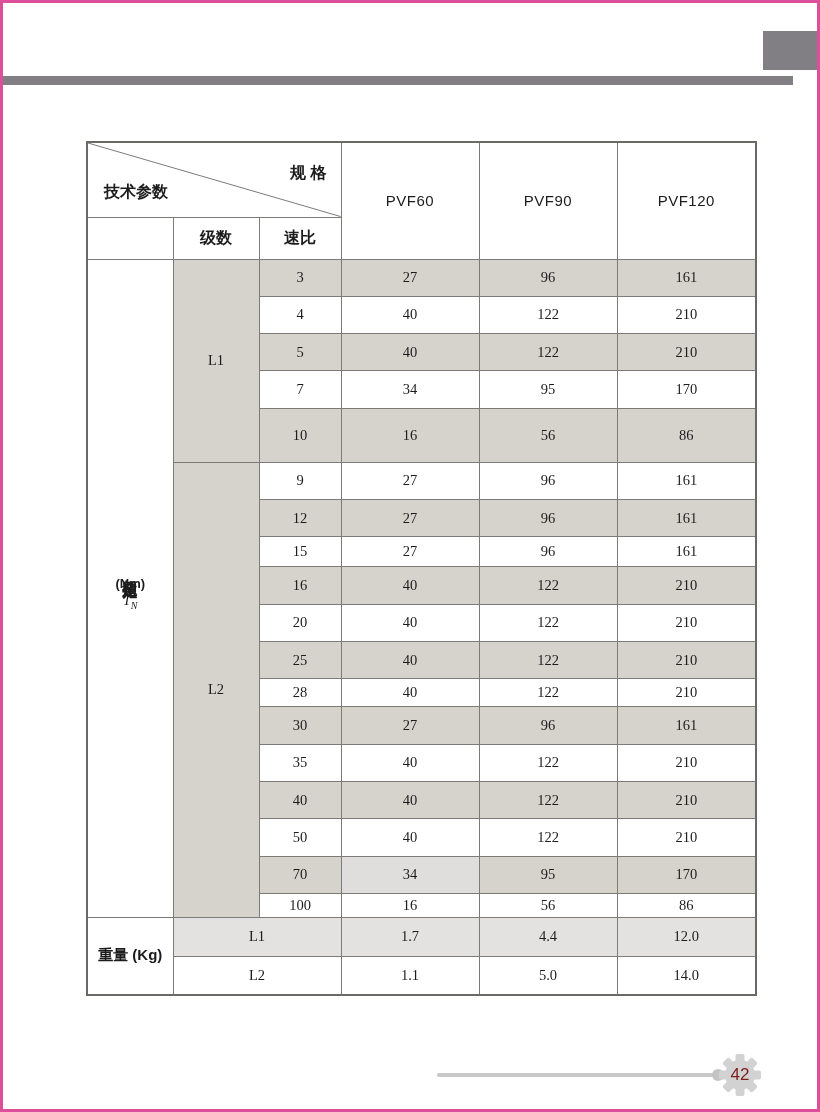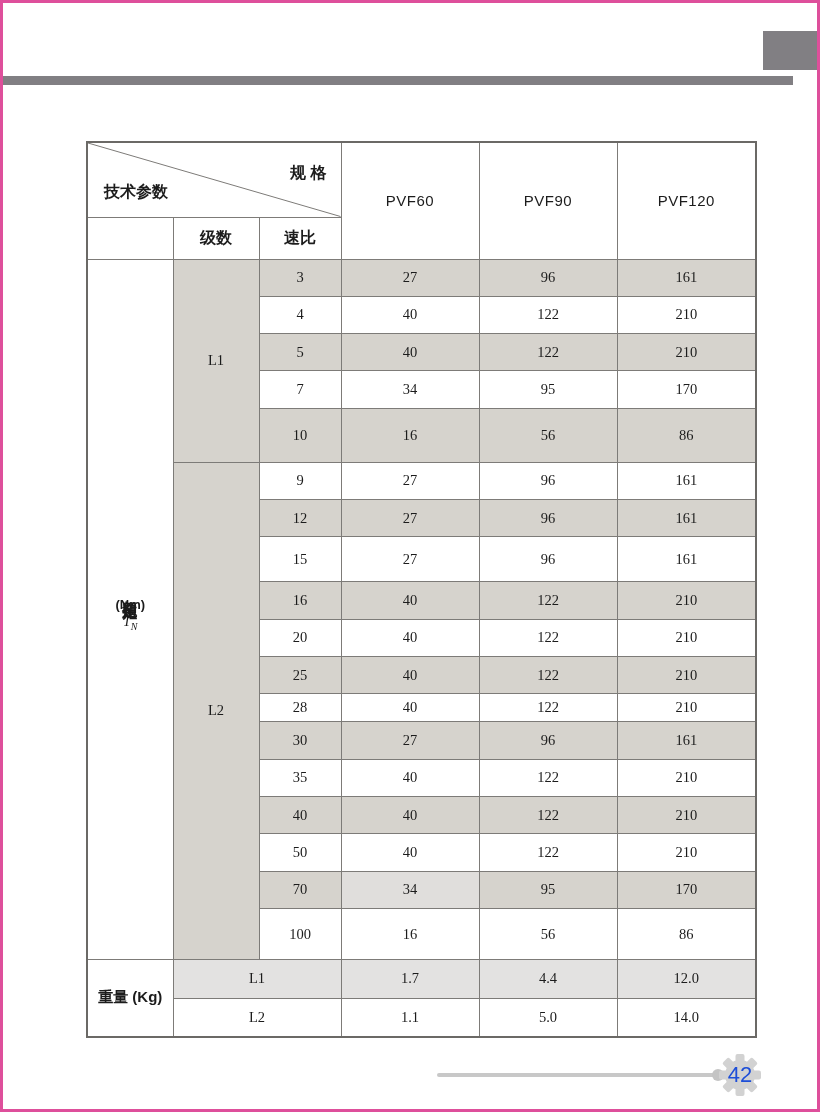--- a/index.html
+++ b/index.html
@@ -64,21 +64,21 @@
   .footer-dot{
     position:absolute; left:709px; top:1066px;
     width:12px; height:12px; border-radius:50%;
     background:#c4c4c4;
   }
   .gear-wrap{position:absolute; left:716px; top:1051px; width:42px; height:42px;}
   .gear-wrap svg{position:absolute; inset:0;}
   .page-number{
     position:absolute; inset:0;
     display:flex; align-items:center; justify-content:center;
-    font-size:22px; color:#1d4ed8; font-weight:500;
+    font-size:17px; color:#7f1d1d; font-weight:500;
   }
 </style>
 </head>
 <body>
 
 <div class="page">
 
   <div class="top-square"></div>
   <div class="top-bar"></div>
 
@@ -157,21 +157,21 @@
         <td class="c num">27</td>
         <td class="c num">96</td>
         <td class="c num">161</td>
       </tr>
       <tr class="sh" style="height:37.33px">
         <td class="c num">12</td>
         <td class="c num">27</td>
         <td class="c num">96</td>
         <td class="c num">161</td>
       </tr>
-      <tr style="height:45px">
+      <tr style="height:30px">
         <td class="c num">15</td>
         <td class="c num">27</td>
         <td class="c num">96</td>
         <td class="c num">161</td>
       </tr>
       <tr class="sh" style="height:37.33px">
         <td class="c num">16</td>
         <td class="c num">40</td>
         <td class="c num">122</td>
         <td class="c num">210</td>
@@ -217,21 +217,21 @@
         <td class="c num">40</td>
         <td class="c num">122</td>
         <td class="c num">210</td>
       </tr>
       <tr class="sh" style="height:37.33px">
         <td class="c num">70</td>
         <td class="c num lt">34</td>
         <td class="c num">95</td>
         <td class="c num">170</td>
       </tr>
-      <tr style="height:51px">
+      <tr style="height:24px">
         <td class="c num">100</td>
         <td class="c num">16</td>
         <td class="c num">56</td>
         <td class="c num">86</td>
       </tr>
 
       <tr class="wsh" style="height:38.5px">
         <td rowspan="2" class="wlabel">重量 (Kg)</td>
         <td colspan="2" class="c num">L1</td>
         <td class="c num">1.7</td>

